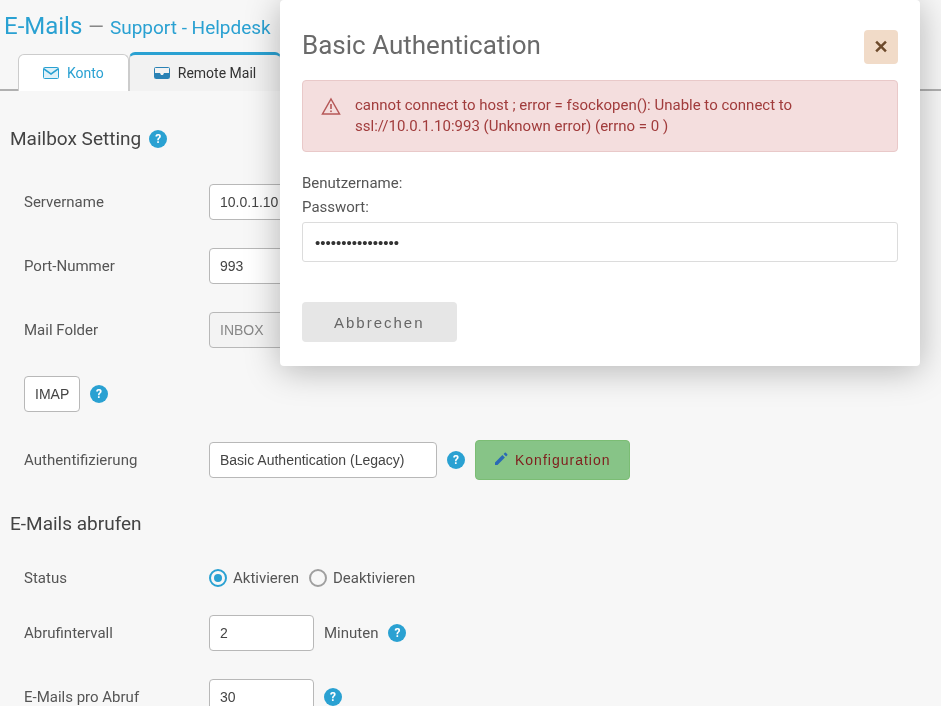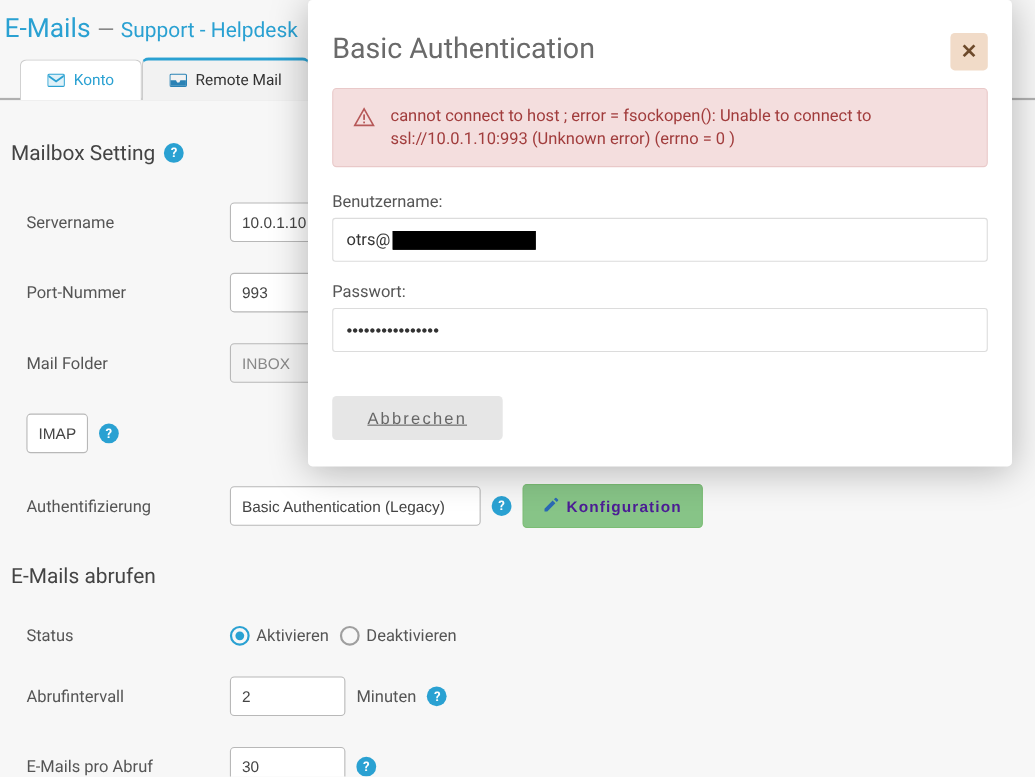--- a/index.html
+++ b/index.html
@@ -84,25 +84,24 @@
   .txt-in.servername{width:110px;}
   .txt-in.port{width:80px;}
   .txt-in.sel{width:150px;}
   .txt-in.sel2{width:56px;}
   .txt-in.sel3{width:105px;}
   .txt-in.auth{width:228px;}
   .txt-ro { background:#f3f3f3;color:#888; }
 
   .btn-config{
     display:inline-flex;align-items:center;gap:7px;
-    background:#87c487;color:#4c1d95;
+    background:#87c487;color:#7f1d1d;
     border:1px solid #7bbd74;border-radius:4px;
     height:40px;padding:0 18px;font-size:14px;letter-spacing:1px;
     cursor:pointer;
-    font-weight:bold;
   }
 
   .radio-g { display:inline-flex; align-items:center; gap:24px; }
   .radio-g label { display:inline-flex; align-items:center; gap:6px; cursor:pointer; }
   .radio-outer{width:18px;height:18px;border:2px solid #2aa1d2;border-radius:50%;display:inline-flex;align-items:center;justify-content:center;}
   .radio-outer.off{border-color:#9f9f9f;}
   .radio-inner{width:8px;height:8px;border-radius:50%;background:#2aa1d2;}
 
   
   .modal {
@@ -143,21 +142,21 @@
     width:100%;height:40px;padding:0 12px;
     border:1px solid #dcdcdc;border-radius:3px;background:#fff;
     font-size:15px;color:#333;outline:none;margin-bottom:18px;
   }
 
   .redact{display:inline-block;width:130px;height:17px;background:#000;margin-left:2px;vertical-align:middle;border:1px solid #000;}
   .redact-wrap{display:flex;align-items:center;}
 
   .modal-actions{display:flex;justify-content:space-between;margin-top:22px;}
   .btn{height:40px;padding:0 32px;border:none;border-radius:4px;font-size:15px;letter-spacing:2px;cursor:pointer;}
-  .btn-cancel{background:#e6e6e6;color:#666;text-decoration:underline;}
+  .btn-cancel{background:#e6e6e6;color:#666;}
   .btn-save{background:#b7e2b0;color:#2f6a2b;}
 </style>
 </head>
 <body>
 
 <div class="page-title">
   <span class="title-main">E-Mails</span>
   <span class="title-sep">—</span>
   <span class="title-sub">Support - Helpdesk</span>
 </div>
@@ -288,24 +287,20 @@
         <svg width="20" height="20" viewBox="0 0 20 20">
             <path fill="none" stroke="#b65858" stroke-width="1.5" d="M10 2l8.5 15h-17z"></path>
             <rect x="9.2" y="7" width="1.6" height="5" fill="#b65858"></rect>
             <rect x="9.2" y="13.5" width="1.6" height="1.6" fill="#b65858"></rect>
           </svg>
       </span>
       <div>cannot connect to host ; error = fsockopen(): Unable to connect to ssl://10.0.1.10:993 (Unknown error) (errno = 0 )</div>
     </div>
 
     <div class="m-field-label">Benutzername:</div>
-    <div class="m-field redact-wrap">
-      <span>otrs@</span>
-        <span class="redact"></span>
-    </div>
 
     <div class="m-field-label">Passwort:</div>
     <input type="text" class="m-field" value="••••••••••••••••" style="">
 
     <div class="modal-actions">
       <button class="btn btn-cancel">Abbrechen</button>
     </div>
   </div>
 </div>
 

